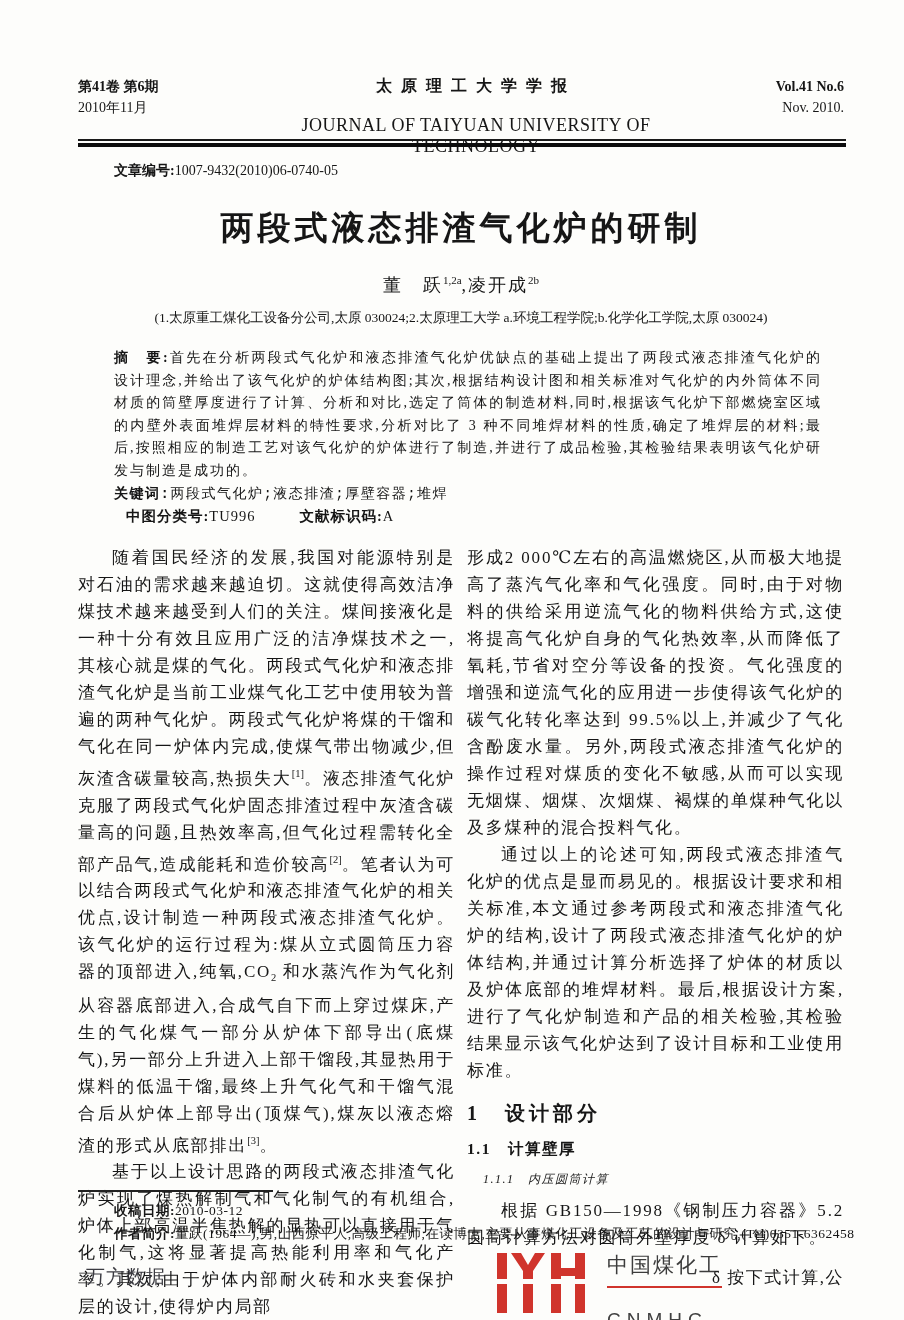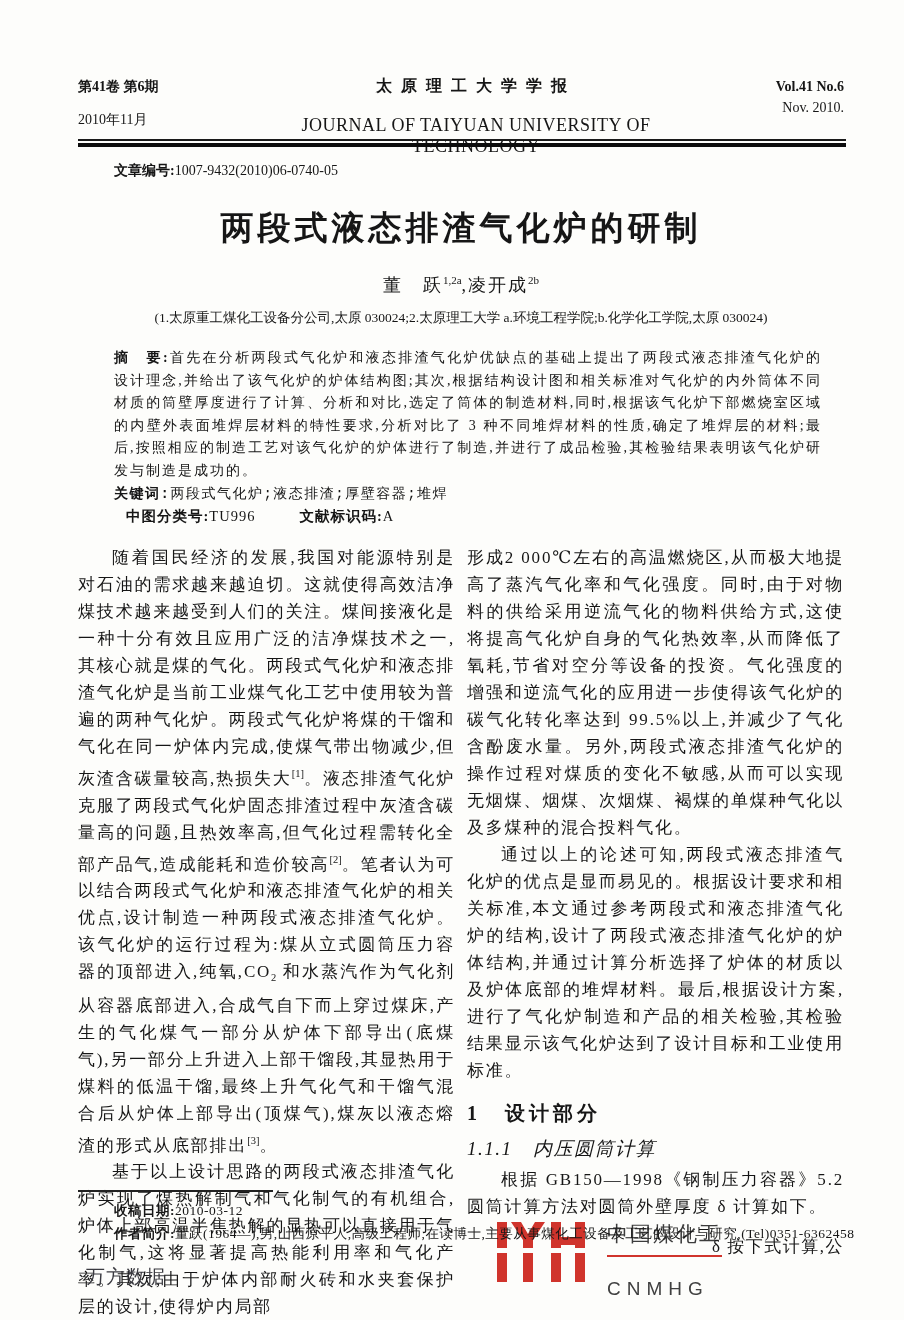--- a/index.html
+++ b/index.html
@@ -4,21 +4,21 @@
 <style>
   html,body { margin:0; padding:0; background:#e8e8e4; }
   .page {
     position:relative; width:904px; height:1320px; margin:0 auto;
     background:#fdfdfb; color:#161616; overflow:hidden;
     font-family:"Liberation Serif","DejaVu Serif",serif;
   }
   
   .jheader { position:absolute; top:76px; left:78px; right:60px; display:flex; align-items:flex-start; }
   .jheader .hl { width:160px; font-size:14px; line-height:21px; font-weight:bold; }
-  .jheader .hl .date { font-weight:normal;margin-top:12px; }
+  .jheader .hl .date { font-weight:normal; }
   .jheader .hc { flex:1; text-align:center; }
   .jheader .hc .cn { font-size:16px; font-weight:bold; letter-spacing:9px; }
   .jheader .hc .en { font-size:18px; margin-top:18px; letter-spacing:0.5px; }
   .jheader .hr { width:130px; text-align:right; font-size:14px; line-height:21px; }
   .jheader .hr .vol { font-weight:bold; }
   .header-rule { position:absolute; top:139px; left:78px; right:58px; }
   .header-rule .thin { height:2px; background:#1a1a1a; }
   .header-rule .thick { height:4px; background:#0d0d0d; margin-top:2px; }
 
   
@@ -39,21 +39,21 @@
 
   
   .columns { display:flex; gap:12px; margin-top:18px; }
   .col { flex:1; min-width:0; font-size:17px; line-height:27px; letter-spacing:1.8px; text-align:justify; }
   .col p { margin:0; }
   .col p.ind { text-indent:2em; }
   .col sup { font-size:10.5px; letter-spacing:0; }
   .col sub { font-size:10.5px; letter-spacing:0; }
   .sec1 { margin:16px 0 8px; font-size:20px; font-weight:bold; letter-spacing:4px; }
   .sec2 { margin:6px 0 4px; font-size:15.5px; font-weight:bold; letter-spacing:1.5px; }
-  .sec3 { margin:4px 0 4px; font-size:19px; font-style:italic; letter-spacing:1.5px; }
+  .sec3 { margin:4px 16px 4px; font-size:12px; font-style:italic; letter-spacing:1.5px; }
 
   
   .wm-row { position:relative; height:66px; margin-top:0; }
   .wm-logo { position:absolute; left:30px; top:2px; }
   .wm-brand { position:absolute; left:140px; top:0; }
   .wm-brand .cn { font-family:"Liberation Sans","DejaVu Sans",sans-serif; font-size:21px; color:#3c3c3c;
                   letter-spacing:2px; padding-bottom:8px; border-bottom:2.5px solid #d0342c; }
   .wm-brand .en { font-family:"Liberation Sans","DejaVu Sans",sans-serif; font-size:19px; color:#404040;
                   letter-spacing:6px; margin-top:18px; }
   .wm-frag { position:absolute; right:0; top:13px; font-size:17px; letter-spacing:1.5px; }
@@ -117,20 +117,21 @@
 
     <div class="columns">
       <div class="col">
         <p class="ind">随着国民经济的发展,我国对能源特别是对石油的需求越来越迫切。这就使得高效洁净煤技术越来越受到人们的关注。煤间接液化是一种十分有效且应用广泛的洁净煤技术之一,其核心就是煤的气化。两段式气化炉和液态排渣气化炉是当前工业煤气化工艺中使用较为普遍的两种气化炉。两段式气化炉将煤的干馏和气化在同一炉体内完成,使煤气带出物减少,但灰渣含碳量较高,热损失大<sup>[1]</sup>。液态排渣气化炉克服了两段式气化炉固态排渣过程中灰渣含碳量高的问题,且热效率高,但气化过程需转化全部产品气,造成能耗和造价较高<sup>[2]</sup>。笔者认为可以结合两段式气化炉和液态排渣气化炉的相关优点,设计制造一种两段式液态排渣气化炉。该气化炉的运行过程为:煤从立式圆筒压力容器的顶部进入,纯氧,CO<sub>2</sub> 和水蒸汽作为气化剂从容器底部进入,合成气自下而上穿过煤床,产生的气化煤气一部分从炉体下部导出(底煤气),另一部分上升进入上部干馏段,其显热用于煤料的低温干馏,最终上升气化气和干馏气混合后从炉体上部导出(顶煤气),煤灰以液态熔渣的形式从底部排出<sup>[3]</sup>。</p>
         <p class="ind">基于以上设计思路的两段式液态排渣气化炉实现了煤热解制气和气化制气的有机组合,炉体上部高温半焦热解的显热可以直接用于气化制气,这将显著提高热能利用率和气化产率。其次,由于炉体内部耐火砖和水夹套保护层的设计,使得炉内局部</p>
       </div>
       <div class="col">
         <p>形成2 000℃左右的高温燃烧区,从而极大地提高了蒸汽气化率和气化强度。同时,由于对物料的供给采用逆流气化的物料供给方式,这使将提高气化炉自身的气化热效率,从而降低了氧耗,节省对空分等设备的投资。气化强度的增强和逆流气化的应用进一步使得该气化炉的碳气化转化率达到 99.5%以上,并减少了气化含酚废水量。另外,两段式液态排渣气化炉的操作过程对煤质的变化不敏感,从而可以实现无烟煤、烟煤、次烟煤、褐煤的单煤种气化以及多煤种的混合投料气化。</p>
         <p class="ind">通过以上的论述可知,两段式液态排渣气化炉的优点是显而易见的。根据设计要求和相关标准,本文通过参考两段式和液态排渣气化炉的结构,设计了两段式液态排渣气化炉的炉体结构,并通过计算分析选择了炉体的材质以及炉体底部的堆焊材料。最后,根据设计方案,进行了气化炉制造和产品的相关检验,其检验结果显示该气化炉达到了设计目标和工业使用标准。</p>
         <div class="sec1">1　设计部分</div>
+        <div class="sec2">1.1　计算壁厚</div>
         <div class="sec3">1.1.1　内压圆筒计算</div>
         <p class="ind">根据 GB150—1998《钢制压力容器》5.2 圆筒计算方法对圆筒外壁厚度 δ 计算如下。</p>
 
         <div class="wm-row">
           <svg class="wm-logo" width="100" height="60" viewBox="0 0 100 60">
             <g fill="#d0342c">
 
               <rect x="0" y="0" width="10" height="26"></rect>
               <polygon points="14,0 24,0 31,12 38,0 48,0 36,18 36,26 26,26 26,18"></polygon>
               <rect x="54" y="0" width="10" height="26"></rect>

